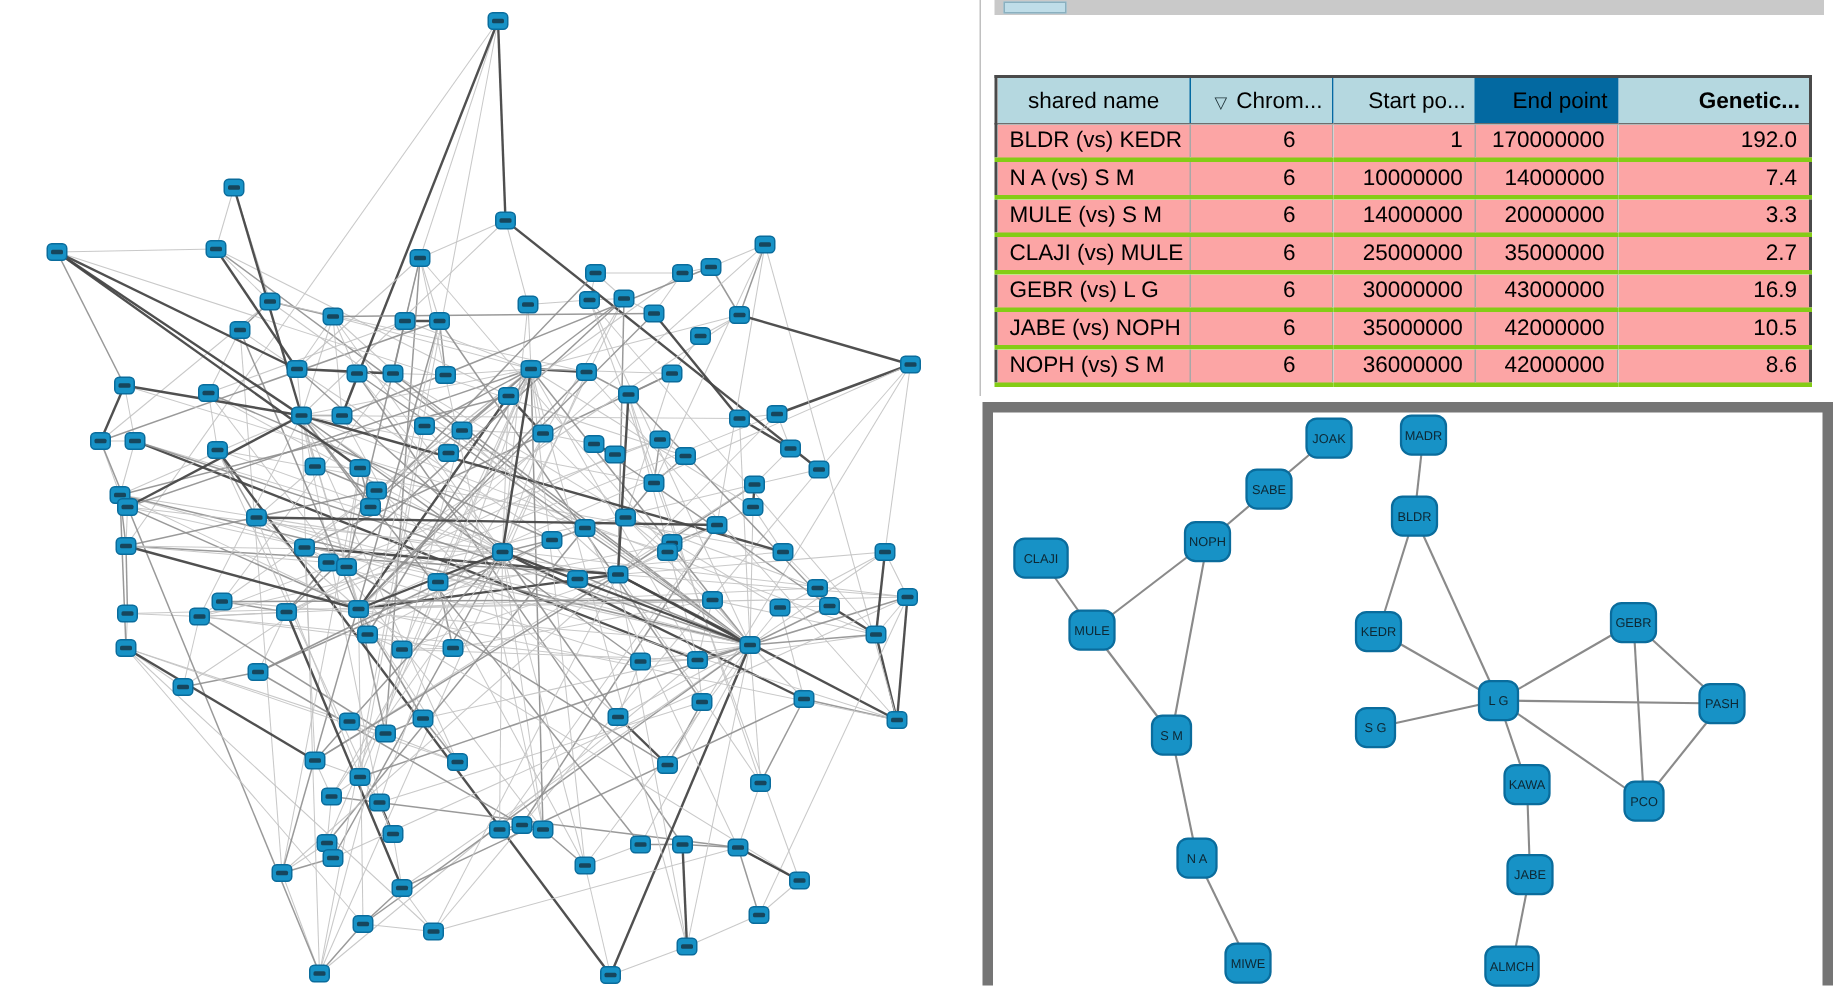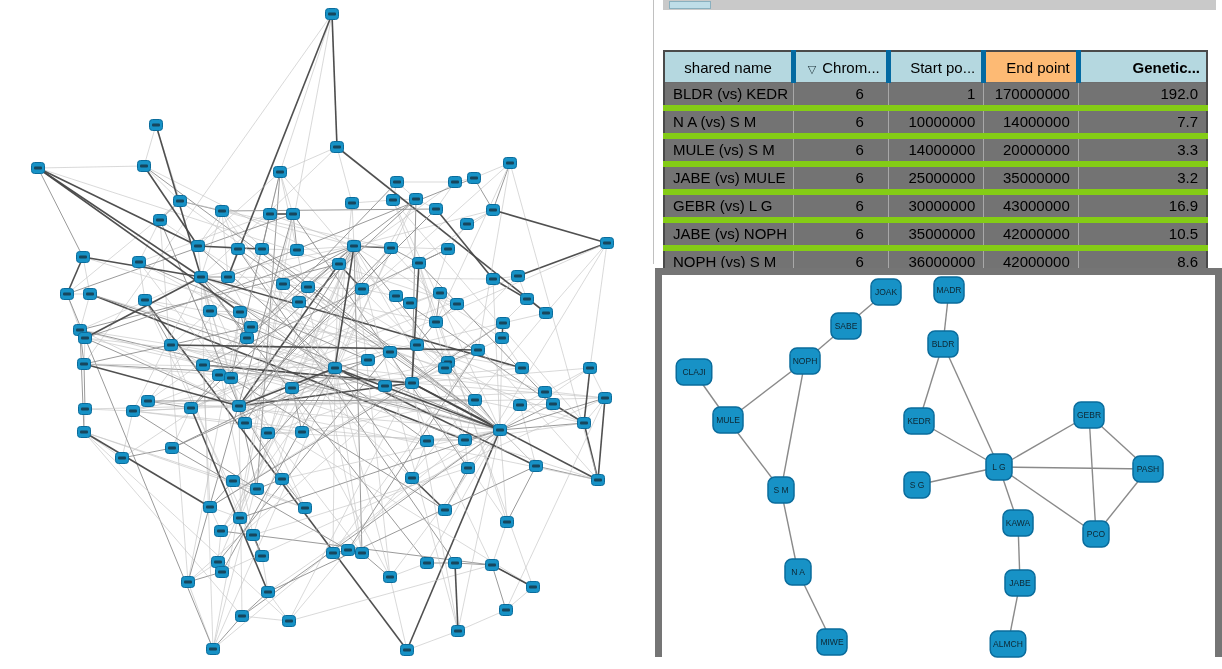--- a/index.html
+++ b/index.html
@@ -8,25 +8,25 @@
   
   #left-canvas{position:absolute;left:0;top:0;width:650px;height:669px;background:#fff;}
   #gutter-line{position:absolute;left:653px;top:0;width:1px;height:264px;background:#c0c0c0;}
   
   #table-topstrip{position:absolute;left:663px;top:0;width:553px;height:10px;background:#c9c9c9;}
   #table-tab-chip{position:absolute;left:6px;top:1px;width:42px;height:8px;background:#bfdde8;border:1px solid #8ab0bf;box-sizing:border-box;}
   #attr-table{position:absolute;left:663px;top:10px;width:545px;border-collapse:collapse;
               table-layout:fixed;border:2px solid #4a4a4a;font-size:15px;color:#000;margin-top:40px;}
   #attr-table col.c0{width:129px}#attr-table col.c1{width:94px}#attr-table col.c2{width:95px}
   #attr-table col.c3{width:94px}#attr-table col.c4{width:128px}
-  #attr-table th{height:30px;font-weight:normal;border-left:5px solid #0369a1;
+  #attr-table th{height:30px;font-weight:normal;border-left:1px solid #0369a1;
                  border-bottom:1px solid #6e6e6e;padding:0 6px;white-space:nowrap;overflow:hidden;}
   #attr-table th:first-child{border-left:none;}
-  #attr-table td{height:22px;border-left:1px solid #a8a8a8;border-bottom:6px solid #84cc16;
-                 padding:0 8px;white-space:nowrap;overflow:hidden;background:#737373;line-height:22px;}
+  #attr-table td{height:22px;border-left:1px solid #a8a8a8;border-bottom:3px solid #84cc16;
+                 padding:0 8px;white-space:nowrap;overflow:hidden;background:#fca5a5;line-height:22px;}
   #attr-table td:first-child{border-left:none;}
   #attr-table .al{text-align:left}
   #attr-table .ar{text-align:right}
   #attr-table .ac{text-align:center}
   #attr-table td.chrom{padding-right:24px;}
   .filter-glyph{font-size:11px;margin-right:6px;color:#20343a;}
   
   #net-panel{position:absolute;left:655px;top:268px;width:567px;height:389px;
              background:#757575;box-sizing:border-box;padding:7px;}
   #net-panel-inner{width:553px;height:387px;background:#fff;}
@@ -1000,52 +1000,52 @@
       <col class="c1">
       <col class="c2">
       <col class="c3">
       <col class="c4">
     </colgroup>
   <thead>
       <tr>
         <th class="ac" style="background: rgb(181, 216, 224);"><span>shared name</span></th>
         <th class="ar" style="background: rgb(181, 216, 224);"><span class="filter-glyph">▽</span><span>Chrom...</span></th>
         <th class="ar" style="background: rgb(181, 216, 224);"><span>Start po...</span></th>
-        <th class="ar" style="background: #fdba74;"><span>End point</span></th>
+        <th class="ar" style="background: #0369a1;"><span>End point</span></th>
         <th class="ar" style="background: rgb(181, 216, 224); font-weight: bold;"><span>Genetic...</span></th>
       </tr>
     </thead>
   <tbody>
       <tr>
         <td class="al">BLDR (vs) KEDR</td>
         <td class="ar chrom">6</td>
         <td class="ar">1</td>
         <td class="ar">170000000</td>
         <td class="ar">192.0</td>
       </tr>
       <tr>
         <td class="al">N A (vs) S M</td>
         <td class="ar chrom">6</td>
         <td class="ar">10000000</td>
         <td class="ar">14000000</td>
-        <td class="ar">7.7</td>
+        <td class="ar">7.4</td>
       </tr>
       <tr>
         <td class="al">MULE (vs) S M</td>
         <td class="ar chrom">6</td>
         <td class="ar">14000000</td>
         <td class="ar">20000000</td>
         <td class="ar">3.3</td>
       </tr>
       <tr>
-        <td class="al">JABE (vs) MULE</td>
+        <td class="al">CLAJI (vs) MULE</td>
         <td class="ar chrom">6</td>
         <td class="ar">25000000</td>
         <td class="ar">35000000</td>
-        <td class="ar">3.2</td>
+        <td class="ar">2.7</td>
       </tr>
       <tr>
         <td class="al">GEBR (vs) L G</td>
         <td class="ar chrom">6</td>
         <td class="ar">30000000</td>
         <td class="ar">43000000</td>
         <td class="ar">16.9</td>
       </tr>
       <tr>
         <td class="al">JABE (vs) NOPH</td>

